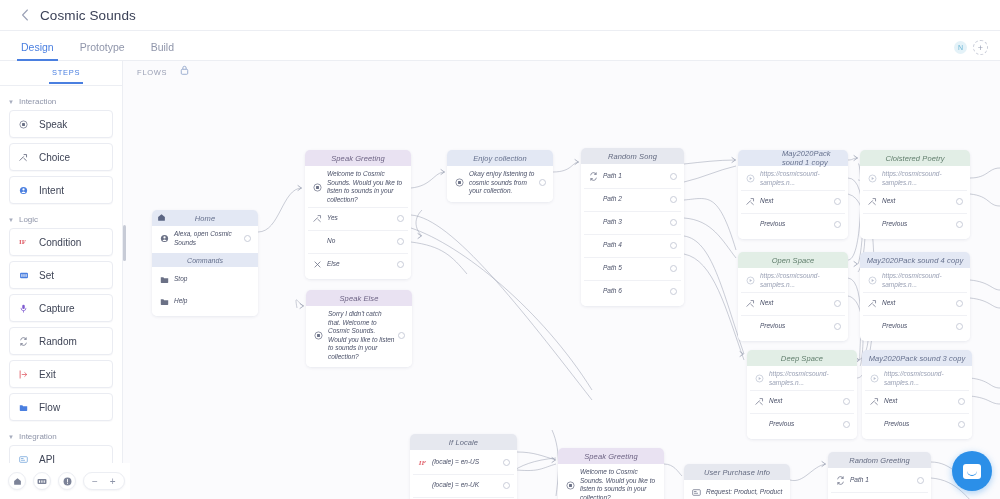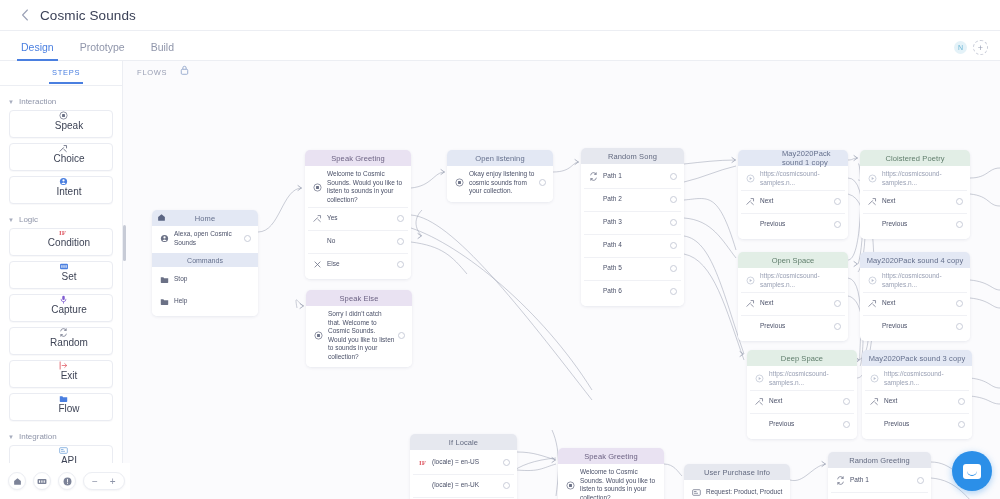--- a/index.html
+++ b/index.html
@@ -55,38 +55,38 @@
   .sb-tab{font-size:7.5px;letter-spacing:.7px;color:#9aa0b5;padding:0 3px 6px 3px;margin-right:10px;
           position:relative;cursor:pointer;padding-top:6px;margin-left:41px;}
   .sb-tab.active{color:#4a7fe0;}
   .sb-tab.active:after{content:"";position:absolute;left:0;right:0;bottom:-1px;height:2px;background:#4a7fe0;}
   .sb-lock{margin-left:auto;color:#8ea3c9;display:flex;align-items:center;padding-bottom:5px;cursor:pointer;}
   .sb-body{height:395px;overflow:hidden;position:relative;padding-top:5px;}
   .sb-group{font-size:8px;color:#8f95a9;padding:6px 0 4px 8px;display:flex;align-items:center;}
   .caret{margin-right:5px;font-size:6px;color:#a7adbe;}
   .sb-item{height:26px;margin:0 9px 5px 9px;border:1px solid #eaecf2;border-radius:4px;background:#fff;
            display:flex;align-items:center;padding-left:9px;cursor:pointer;
-           box-shadow:0 1px 1px rgba(60,70,110,.03);flex-direction:column;}
+           box-shadow:0 1px 1px rgba(60,70,110,.03);}
   .sb-item .ic{width:13px;display:flex;align-items:center;justify-content:flex-start;}
   .sb-item .lbl{font-size:10px;color:#3e4456;margin-left:7px;}
   .sb-scroll{position:absolute;right:-4px;top:165px;width:3px;height:36px;background:#c7cbd6;border-radius:2px;}
   .sb-bottom{position:absolute;left:0;bottom:0;width:122px;height:36px;background:#fff;display:flex;
              align-items:center;padding-left:8px;}
   .rnd-btn{width:16px;height:16px;border-radius:50%;background:#fff;border:1px solid #eceef3;
            display:flex;align-items:center;justify-content:center;margin-right:7px;cursor:pointer;
            box-shadow:0 1px 2px rgba(60,70,110,.06);}
   .zoom-pill{display:flex;align-items:center;border:1px solid #eceef3;border-radius:9px;height:16px;
              background:#fff;padding:0 2px;box-shadow:0 1px 2px rgba(60,70,110,.06);}
   .zoom-pill span{font-size:10px;color:#8d94a8;padding:0 6px;cursor:pointer;line-height:15px;}
 
   
   .canvas{position:absolute;left:122px;top:60px;width:878px;height:439px;background:#fbfbfd;overflow:hidden;}
   #wires{position:absolute;left:0;top:0;width:878px;height:439px;}
   .node{position:absolute;border-radius:5px;overflow:hidden;
-        box-shadow:0 1px 3px rgba(60,70,110,.10);}
+        box-shadow:0 1px 3px rgba(60,70,110,.10);font-style:italic;}
   .node-hd{height:16px;display:flex;align-items:center;justify-content:center;font-size:7.5px;
            letter-spacing:.1px;}
   .hd-purple{background:#e9e2f2;color:#6d6384;}
   .hd-blue{background:#e3e8f4;color:#646f8c;}
   .hd-green{background:#e2eee6;color:#5f7d6b;}
   .hd-grey{background:#e6e8ef;color:#636a80;}
   .node-body{background:#fff;padding:2px 3px 3px 3px;}
   .row{background:#fff;border-radius:3px;min-height:17px;display:flex;align-items:center;
        padding:2px 4px;margin-bottom:1px;position:relative;}
   .row.sep{border-top:1px solid #f0f1f5;border-radius:0;}
@@ -400,21 +400,21 @@
                   <path d="M3.4 3.4 12.6 12.6M12.6 3.4 3.4 12.6" stroke="#6b7186" stroke-width="1.4" stroke-linecap="round"></path>
                 </svg>
               </span>
               <span class="rtx">Else</span>
               <span class="port"></span>
             </div>
           </div>
         </div>
         <div class="node" style="left: 325px; top: 90px; width: 106px;">
           <div class="node-hd hd-blue" style="position:relative;">
-            <span>Open listening</span>
+            <span>Enjoy collection</span>
           </div>
           <div class="node-body">
             <div class="row">
               <span class="ric">
                 <svg width="9" height="9" viewBox="0 0 16 16">
                   <circle cx="8" cy="8" r="6.4" fill="none" stroke="#6b7186" stroke-width="1.3"></circle>
                   <rect x="5.4" y="5.4" width="5.2" height="5.2" rx="1" fill="#6b7186"></rect>
                 </svg>
               </span>
               <span class="rtx">Okay enjoy listening to cosmic sounds from your collection.</span>

